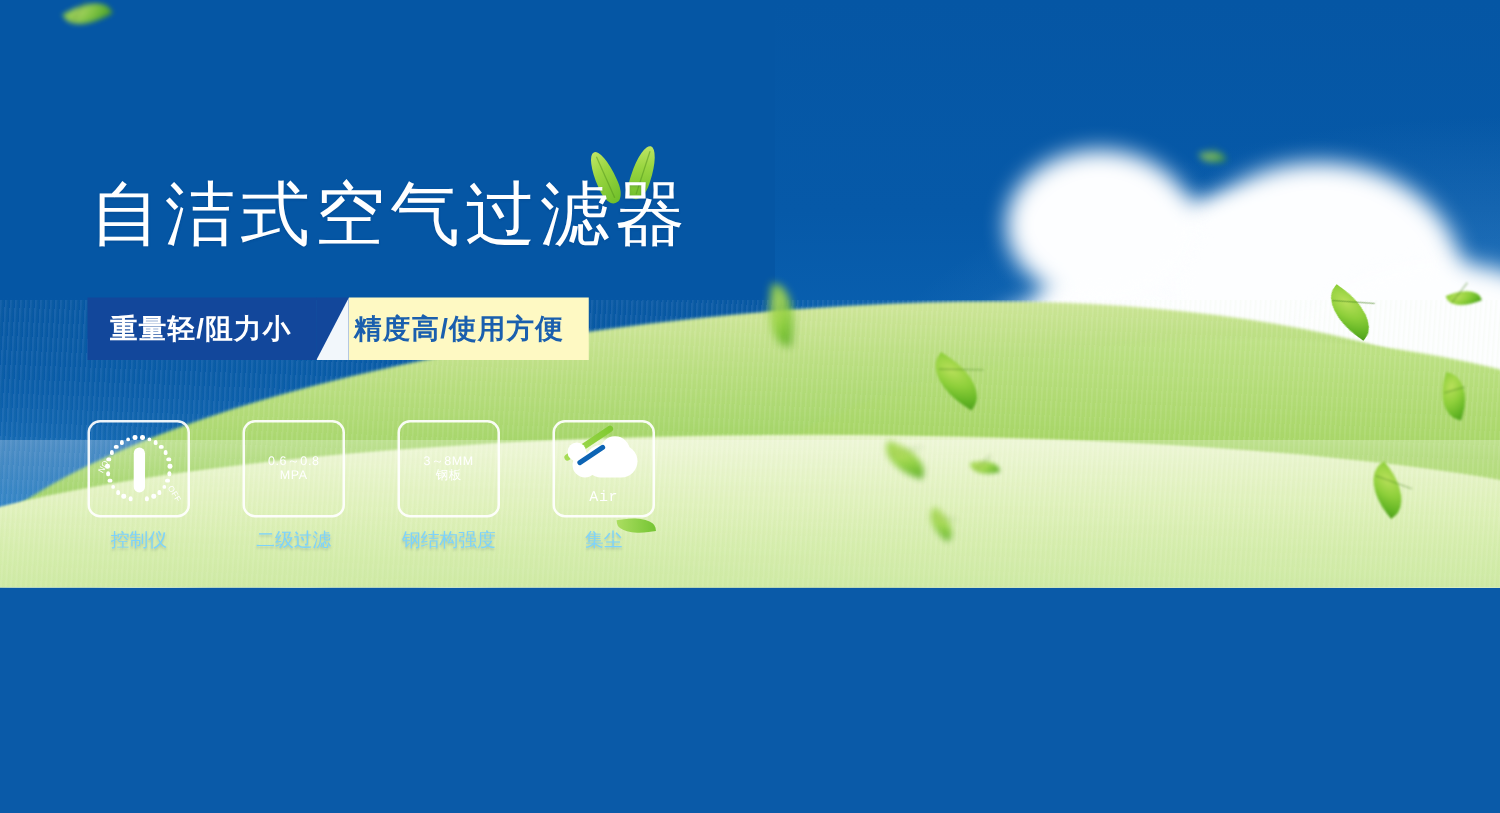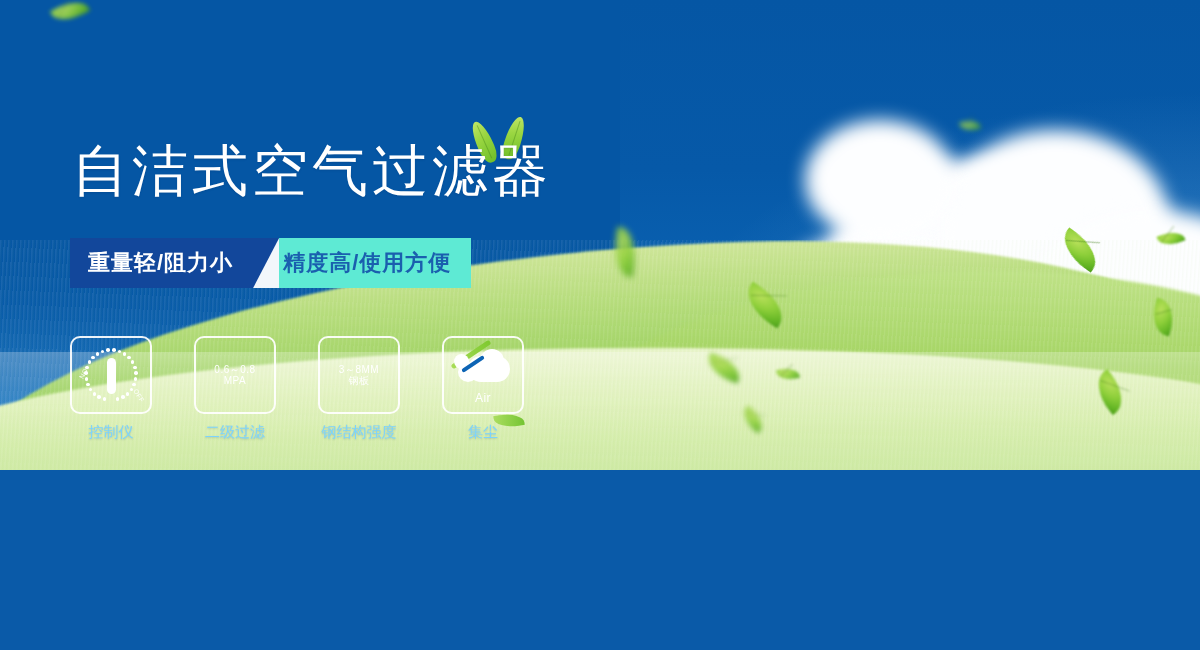--- a/index.html
+++ b/index.html
@@ -135,21 +135,21 @@
   .sub-split {
     width:26px; background:#12479b;
     position:relative;
   }
   .sub-split::after{
     content:""; position:absolute; inset:0;
     background:#f2f7fb;
     clip-path:polygon(100% 0, 100% 100%, 0 100%);
   }
   .sub-right {
-    background:#5eead4;
+    background:#fef9c3;
     color:#1a5fae;
     display:flex; align-items:center;
     padding:0 20px 0 4px;
     font-size:22px; letter-spacing:1px; font-weight:bold;
   }
 
   
   .features {
     position:absolute; left:70px; top:336px;
     display:flex; gap:42px;
@@ -215,21 +215,21 @@
   .cloudicon .c4 { position:absolute; left:2px;  top:6px;  width:15px; height:15px; background:#fff; border-radius:50%; }
   .cloudicon .slash {
     position:absolute; left:-4px; top:4px; width:46px; height:5px;
     background:linear-gradient(90deg,#a8dd57,#7ec92f);
     transform:rotate(-34deg); border-radius:3px;
   }
   .cloudicon .slash2 {
     position:absolute; left:8px; top:14px; width:26px; height:4px;
     background:#0d64b4; transform:rotate(-34deg); border-radius:3px;
   }
-  .air-label { font-size:12px; margin-top:-1px; letter-spacing:.5px; }
+  .air-label { font-size:12px; margin-top:-1px; letter-spacing:.5px;font-family:Liberation Mono, monospace; }
 
   .leaf-on-caption {
     position:absolute; left:52px; top:78px; width:30px; height:13px;
     background:linear-gradient(100deg,#a9dd5c,#6fc22c);
     border-radius:0 80% 0 80%;
     transform:rotate(-8deg);
     opacity:.95;
   }
 </style>
 </head>

